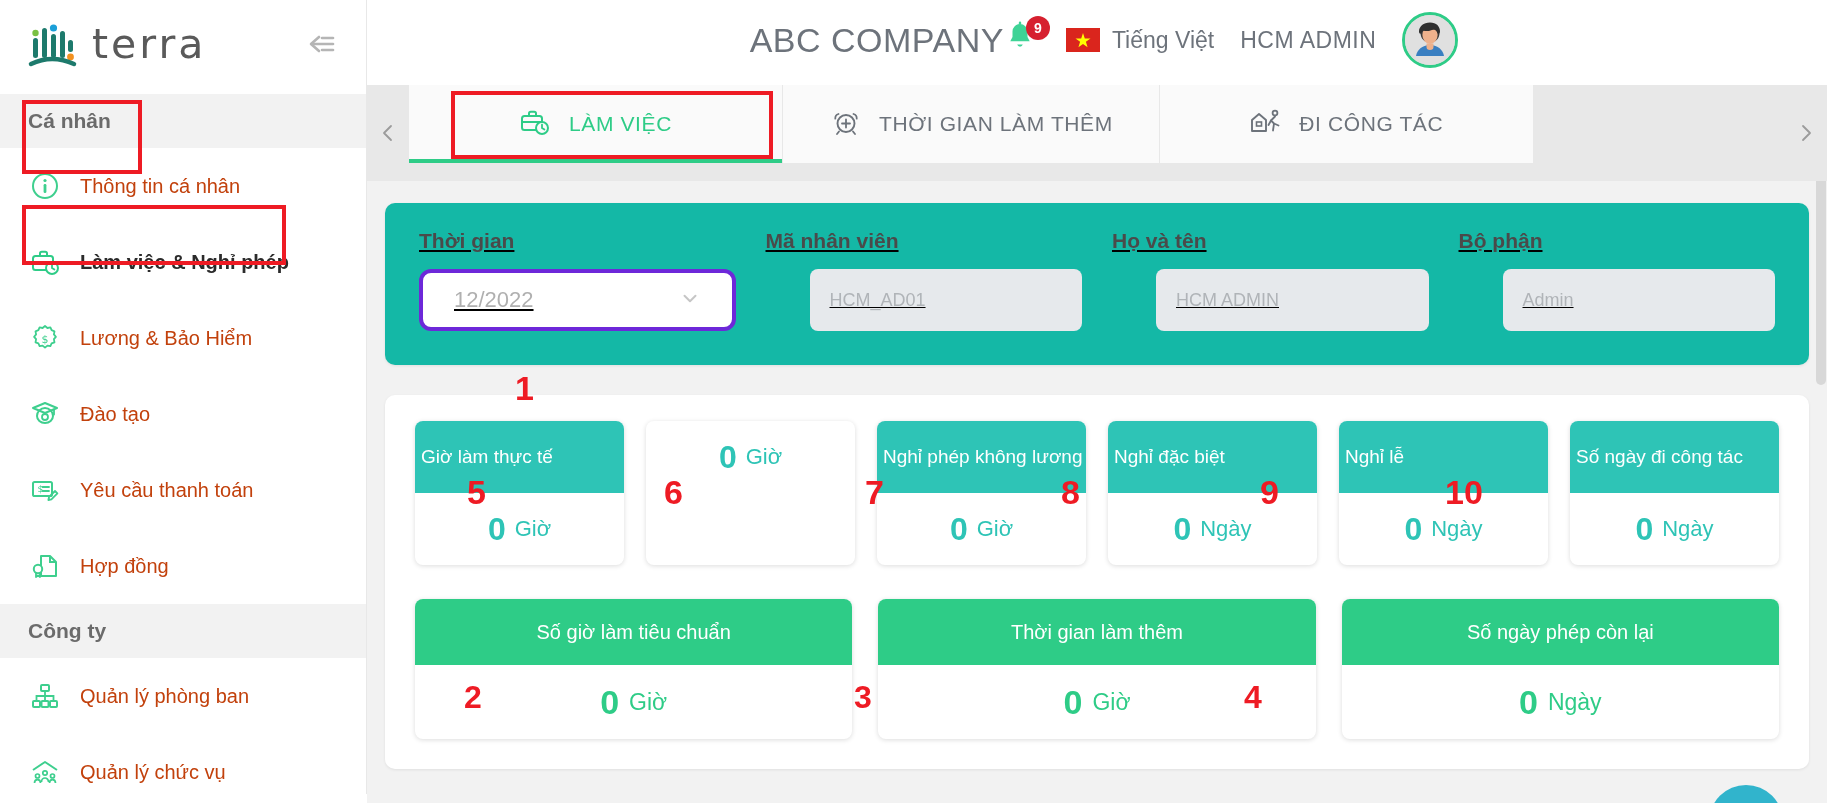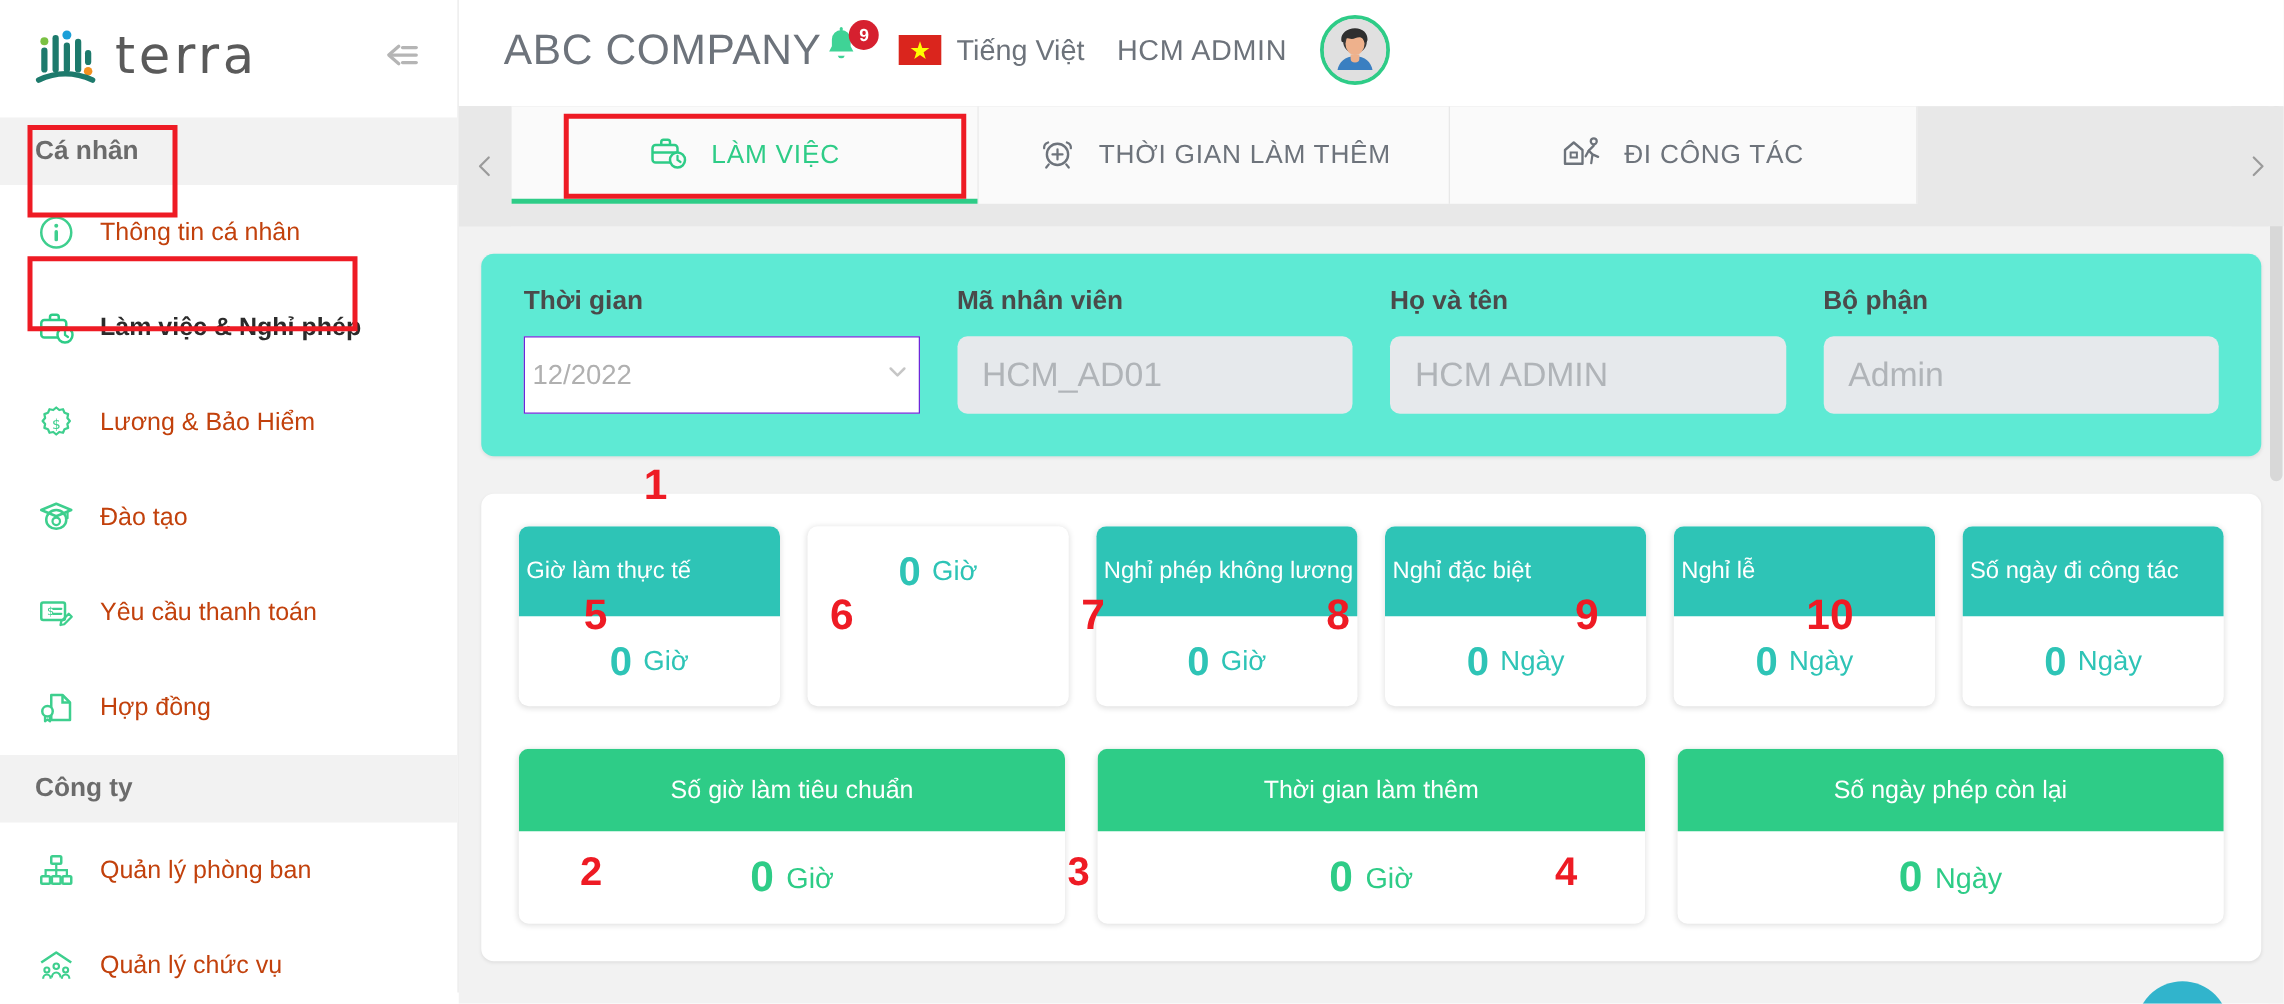--- a/index.html
+++ b/index.html
@@ -94,21 +94,21 @@
     height: 803px;
     position: relative;
     background: #f2f2f2;
     overflow: hidden;
   }
   .topbar {
     height: 85px;
     background: #ffffff;
     display: flex; align-items: center;
     padding: 0 22px 5px 18px;
-    justify-content: flex-start;
+    justify-content: center;
   }
   .company-title {
     font-size: 34px;
     color: #6d737b;
     letter-spacing: 0.5px;
     font-weight: 400;
     padding-left: 18px;
   }
   .topbar-right { display: flex; align-items: center; gap: 26px; }
   .bell-wrap { position: relative; width: 36px; height: 40px; cursor: pointer; }
@@ -180,46 +180,47 @@
   .tab.active::after {
     content: "";
     position: absolute; left: 0; right: 0; bottom: 0;
     height: 4px; background: #2ecc87;
   }
 
   
   .content { position: relative; padding: 0 18px; height: 622px; }
 
   .panel {
-    background: #5eead4;
+    background: #14b8a6;
     border-radius: 10px;
     margin-top: 22px;
     box-shadow: 0 1px 3px rgba(0,0,0,.08);
+    text-decoration: underline;
   }
   .filter-panel { padding: 26px 34px 34px 34px; }
   .filter-row { display: flex; gap: 30px; }
   .field { flex: 1 1 0; }
   .field-label {
     font-size: 21px; font-weight: 700; color: #4a4a4a;
     margin-bottom: 16px; display: block;
   }
   .select-box {
-    height: 62px; border: 1px solid #6d28d9; border-radius: 0;
+    height: 62px; border: 4px solid #6d28d9; border-radius: 12px;
     display: flex; align-items: center; justify-content: space-between;
-    padding: 0 6px;
+    padding: 0 31px;
     background: #fff; cursor: pointer;
     position: relative;
   }
   .select-val { font-size: 22px; color: #b0b0b0; }
   .chev { color: #c0c0c0; font-size: 20px; }
   .input-box {
     height: 62px; background: #e6e9ec; border-radius: 8px;
     display: flex; align-items: center;
     padding: 0 20px;
-    font-size: 27px; color: #b0b4b8;
+    font-size: 18px; color: #b0b4b8; margin-left: 44px;
   }
 
   .cards-wrap { margin-top: 30px; background: #fff; border-radius: 10px; padding: 26px 30px 30px 30px; box-shadow: 0 1px 3px rgba(0,0,0,.08); }
   .teal-row { display: flex; gap: 22px; }
   .tcard {
     flex: 1 1 0;
     border-radius: 8px;
     background: #fff;
     box-shadow: 0 1px 5px rgba(0,0,0,.14);
     overflow: hidden;

